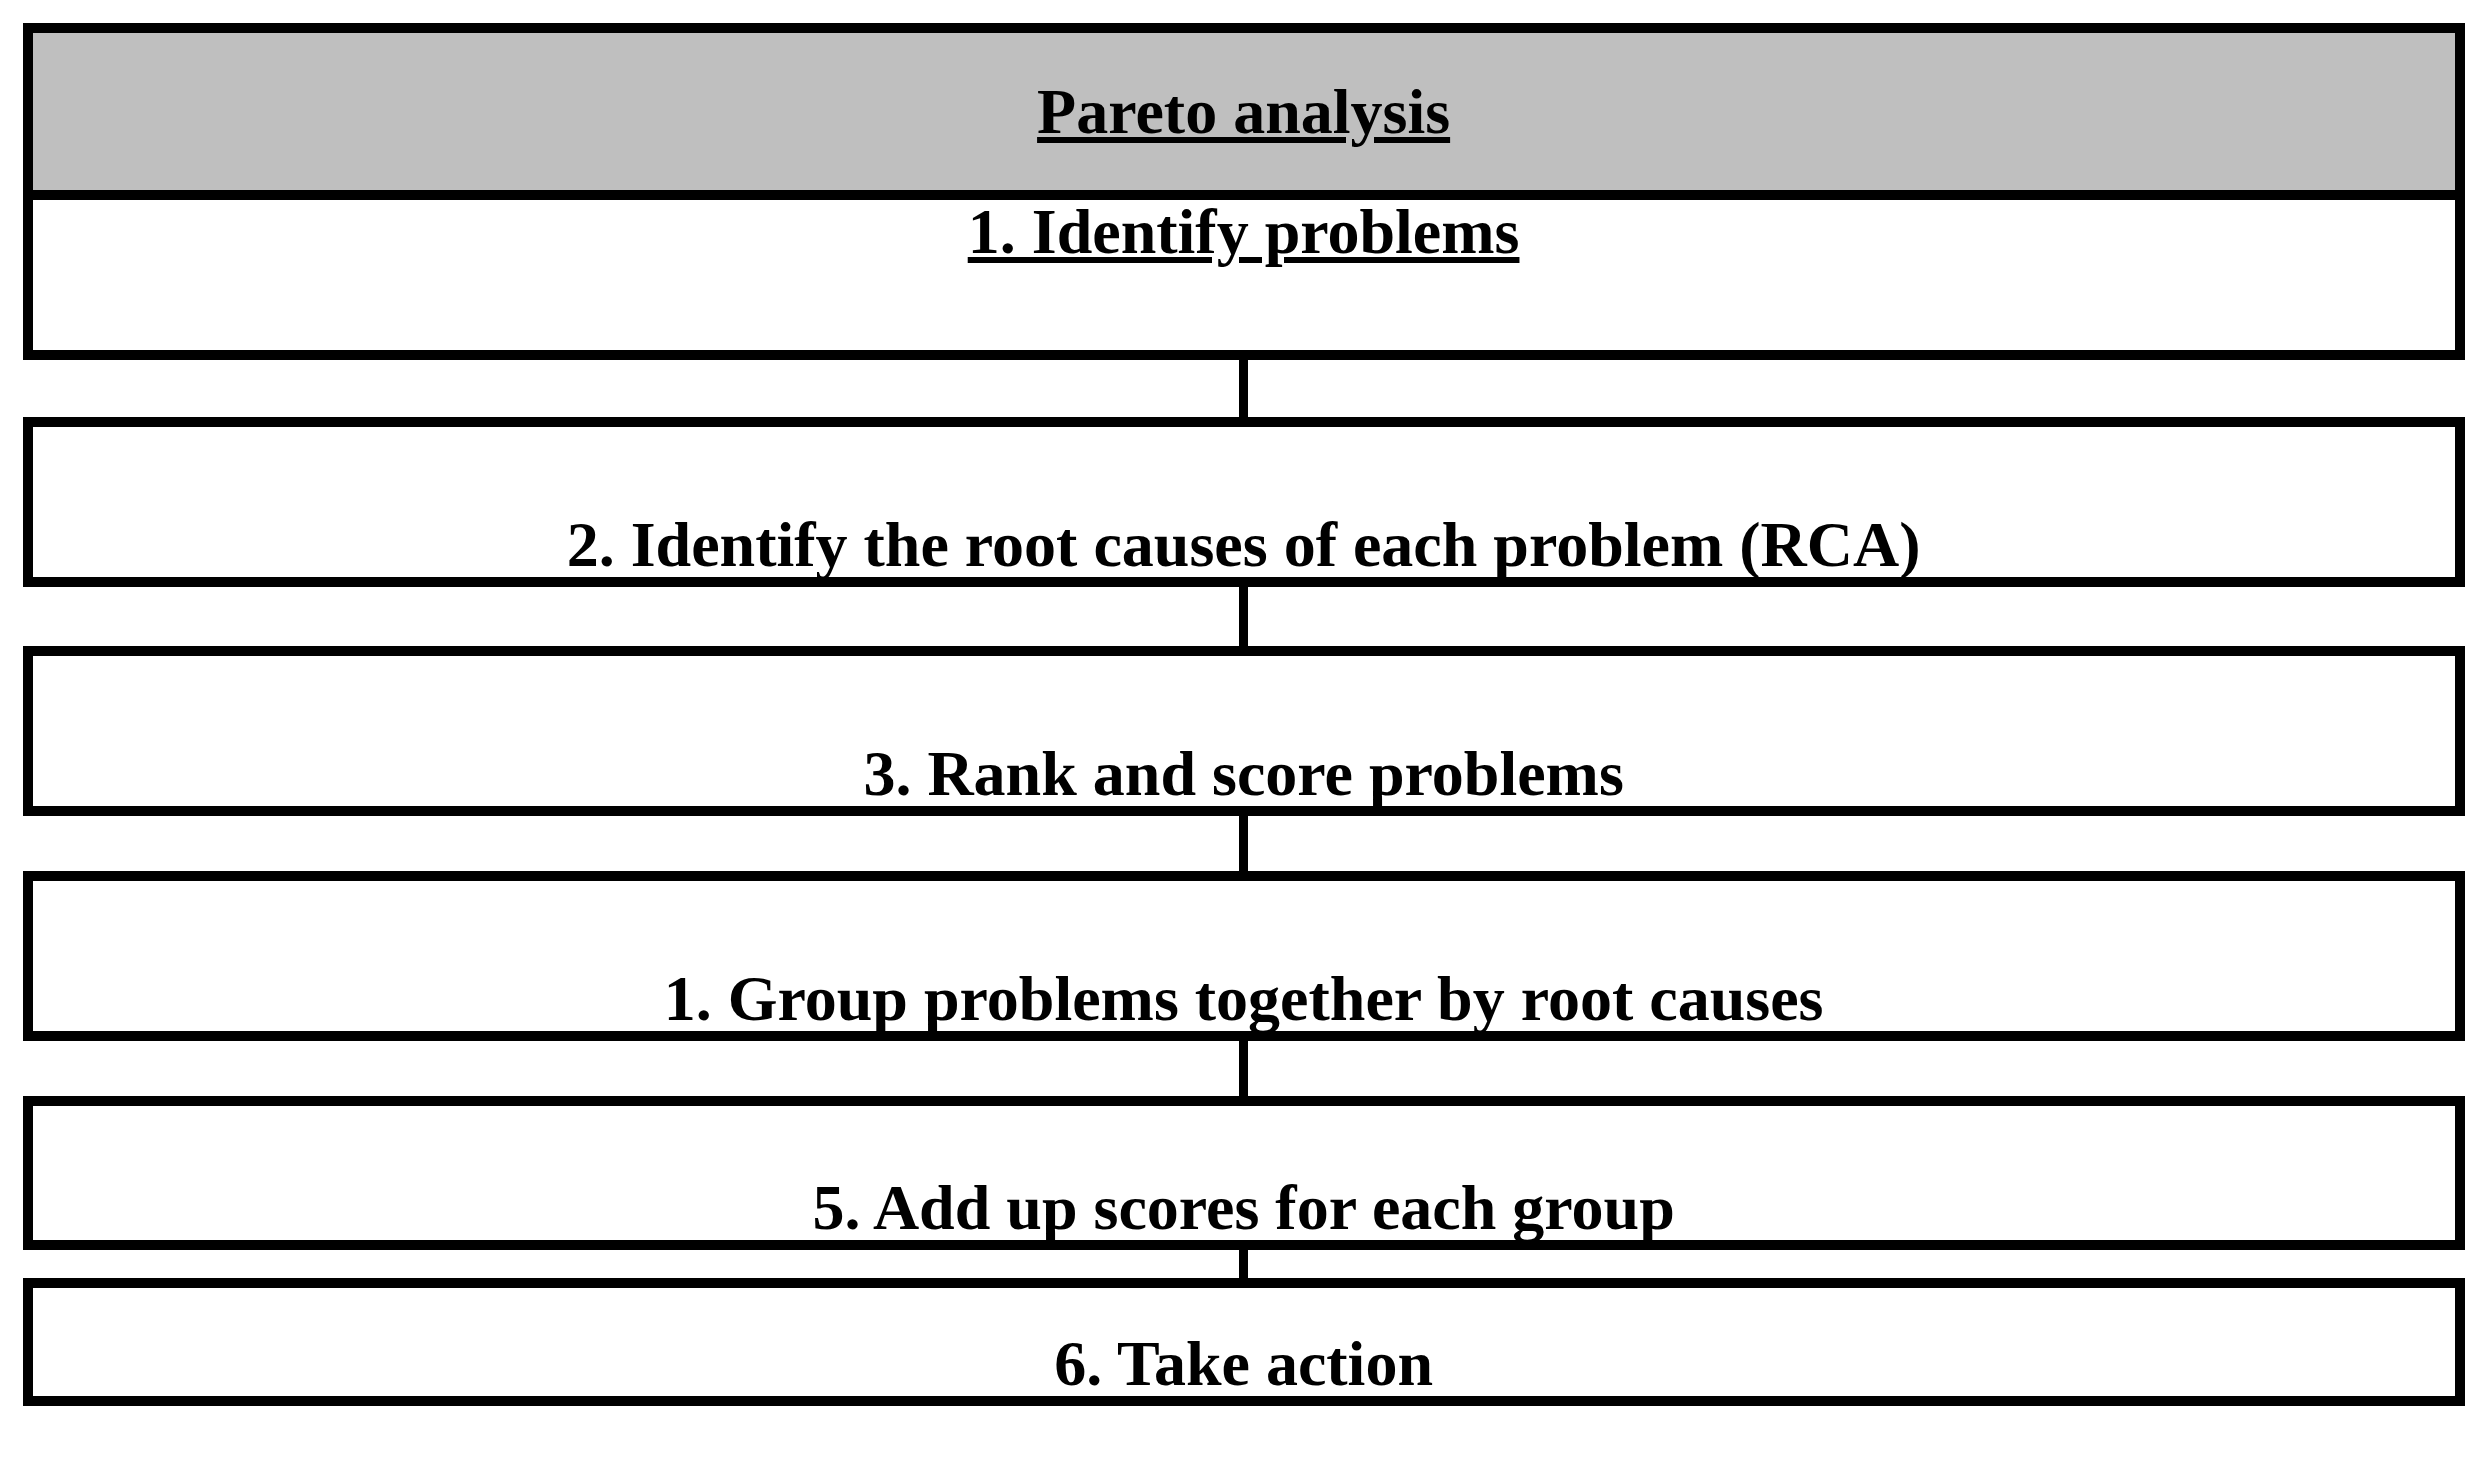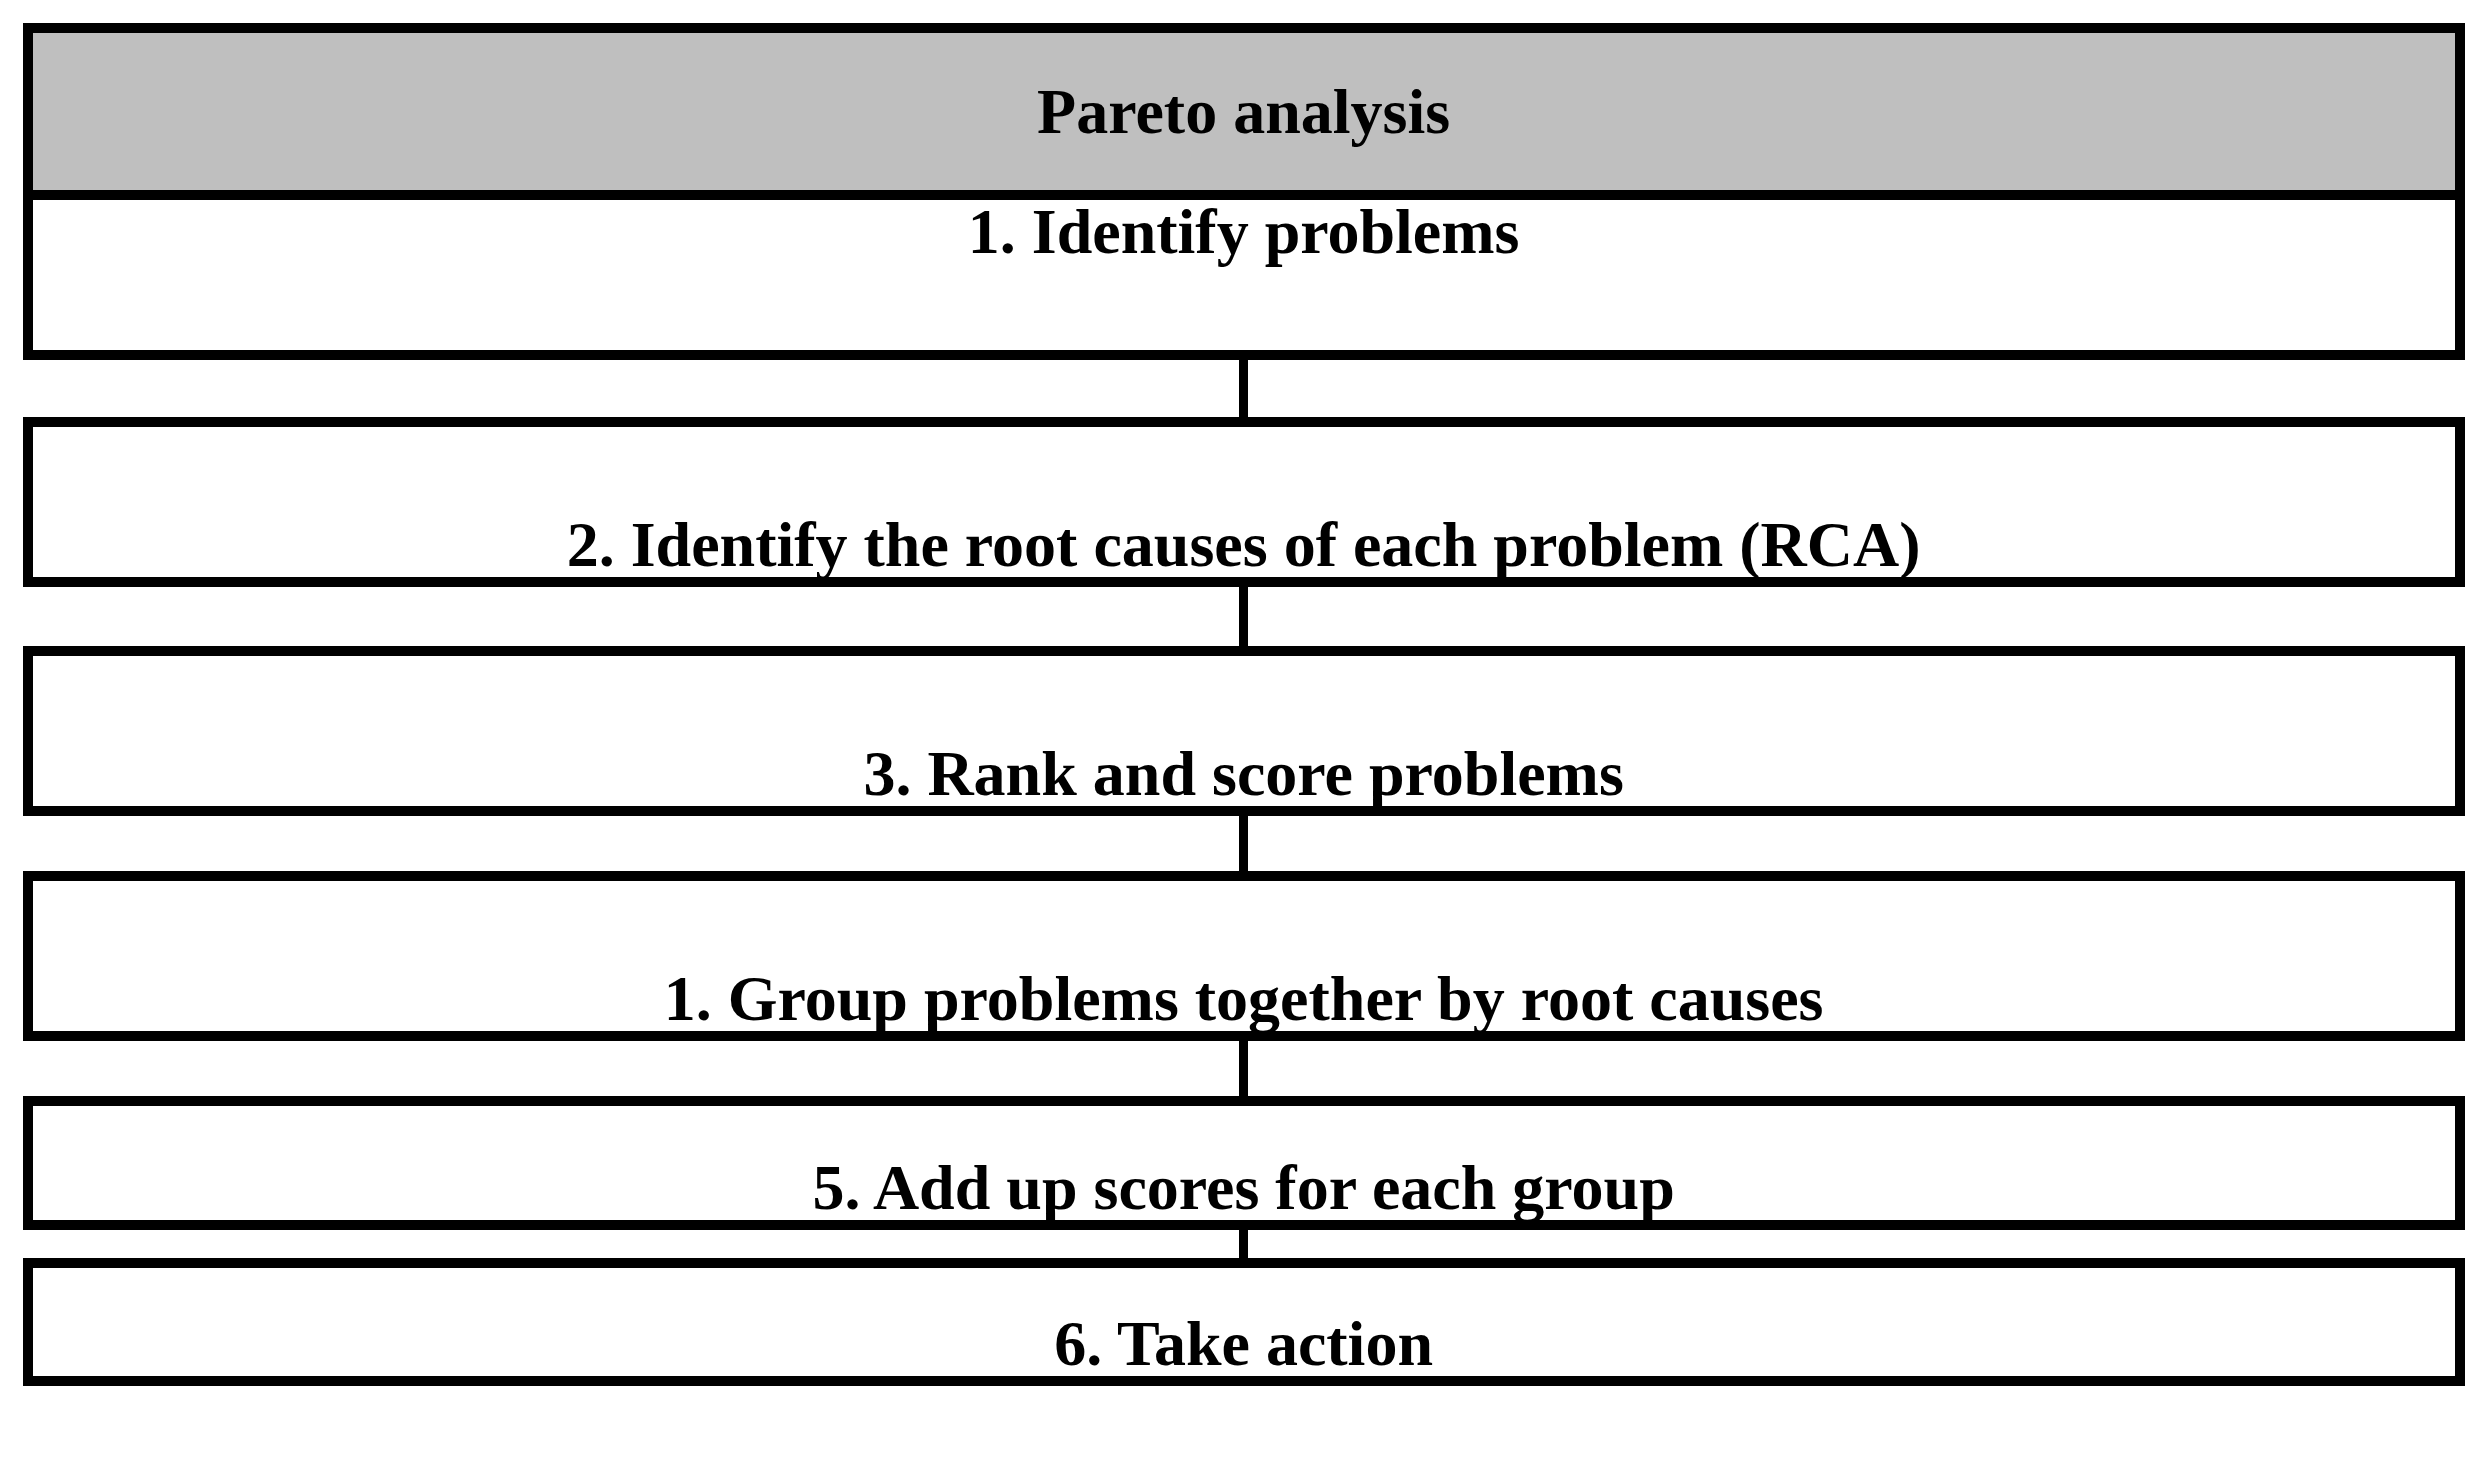--- a/index.html
+++ b/index.html
@@ -29,20 +29,21 @@
     color: var(--text);
     text-align: center;
     line-height: 1;
     white-space: nowrap;
   }
   
   .unit-top {
     width: 100%;
     border: 10px solid var(--border);
     background: var(--box-bg);
+    text-decoration: underline;
   }
   .header-row {
     height: 167px; 
     background: var(--header-bg);
     border-bottom: 10px solid var(--border);
     display: flex;
     align-items: center;
     justify-content: center;
   }
   .step1-row {
@@ -55,21 +56,21 @@
   
   .box {
     width: 100%;
     border: 10px solid var(--border);
     background: var(--box-bg);
     display: flex;
     align-items: flex-end;
     justify-content: center;
   }
   .h203 { height: 170px; }
-  .h184 { height: 134px; }
+  .h184 { height: 154px; }
   .h212 { height: 128px; }
   
   .gap { position: relative; width: 100%; }
   .g68 { height: 57px; }
   .g70 { height: 59px; }
   .g66 { height: 55px; }
   .g33 { height: 28px; }
   .vline {
     position: absolute;
     left: calc(50% - 4.2px);

